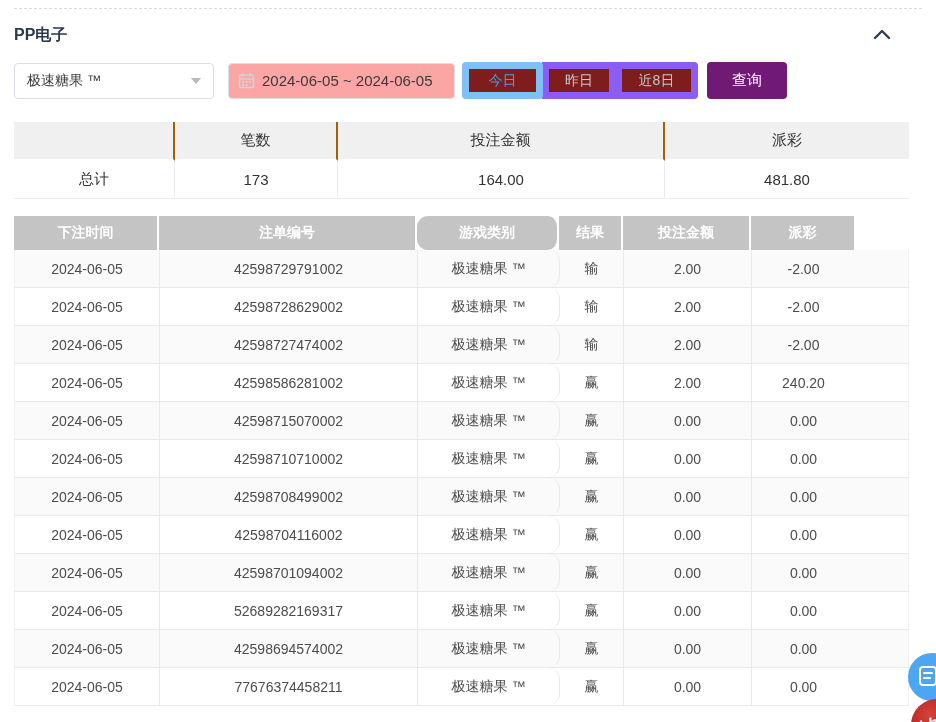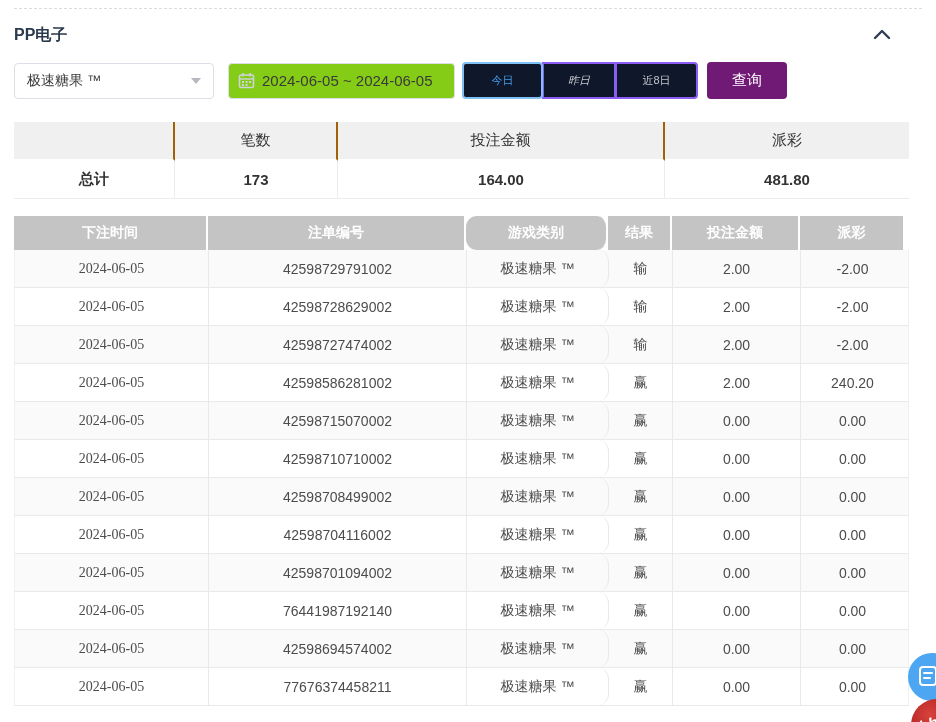--- a/index.html
+++ b/index.html
@@ -55,40 +55,40 @@
     border-right: 5px solid transparent;
     border-top: 6px solid #b5b8bf;
   }
   .date-box {
     margin-left: 14px;
     width: 227px; height: 36px;
     border: 1px solid #dcdfe6; border-radius: 4px;
     display: flex; align-items: center;
     padding: 0 9px;
     font-size: 15px; color: #3a3a3a;
-    background: #84cc16; cursor: pointer;
+    background: #fca5a5; cursor: pointer;
     white-space: nowrap;
   }
   .cal-icon { margin-right: 7px; display: flex; }
   .btn-group {
     margin-left: 7px;
     display: flex;
   }
   .btn-group button {
     height: 37px;
-    background: #0f172a;
-    border: 2px solid #8b5cf6;
-    font-size: 11px;
+    background: #7f1d1d;
+    border: 7px solid #8b5cf6;
+    font-size: 14px;
     color: #c3c6cc;
     cursor: pointer;
     margin-left: -1px;
     font-family: inherit;
   }
   .btn-group button:first-child { border-radius: 4px 0 0 4px; margin-left: 0; width: 81px; }
-  .btn-group button:nth-child(2) { width: 74px; font-style: italic; }
+  .btn-group button:nth-child(2) { width: 74px; }
   .btn-group button:last-child { border-radius: 0 4px 4px 0; width: 83px; }
   .btn-group button.active {
     border-color: #7fc0f5;
     color: #459ff0;
     position: relative;
     z-index: 1;
     border-radius: 4px;
   }
   .query-btn {
     margin-left: 9px;
@@ -105,21 +105,21 @@
   .sum-head { display: flex; }
   .sum-head .cell {
     background: #f0f0f0;
     height: 39px;
     display: flex; align-items: center; justify-content: center;
     color: #333;
     border-right: 2px solid #a16207;
     border-bottom: 2px solid #fff;
   }
   .sum-head .cell:last-child { border-right: none; }
-  .sum-body { display: flex; border-bottom: 1px solid #ececec; font-weight: bold; }
+  .sum-body { display: flex; border-bottom: 1px solid #ececec; }
   .sum-body .cell {
     height: 37px;
     display: flex; align-items: center; justify-content: center;
     color: #333;
     border-right: 1px solid #ececec;
     background: #fff;
   }
   .sum-body .cell:last-child { border-right: none; }
   .sc0 { width: 161px; } .sc1 { width: 163px; } .sc2 { width: 327px; } .sc3 { width: 244px; }
   
@@ -142,21 +142,21 @@
     background: #fff;
   }
   .dt-row.odd { background: #fafafa; }
   .dt-row .cell {
     height: 37px;
     display: flex; align-items: center; justify-content: center;
     color: #4c4c4c;
     border-right: 1px solid #e9e9e9;
   }
   .dt-row .cell:last-child { border-right: none; }
-  .c0 { width: 194px; font-family: Liberation Serif, serif; } .c1 { width: 258px; } .c2 { width: 142px; border-radius: 11px; }
+  .c0 { width: 145px; } .c1 { width: 258px; } .c2 { width: 142px; border-radius: 11px; }
   .c3 { width: 64px; text-align: center; }  .c4 { width: 128px; } .c5 { width: 103px; }
   .neg { color: #f04a4a; }
   
   .float-blue {
     position: absolute;
     left: 908px; top: 653px;
     width: 48px; height: 48px;
     border-radius: 50%;
     background: #4da6f2;
     border: none; cursor: pointer;
@@ -318,21 +318,21 @@
     <div class="dt-row odd">
       <div class="cell c0">2024-06-05</div>
       <div class="cell c1">42598701094002</div>
       <div class="cell c2">极速糖果 ™</div>
       <div class="cell c3">赢</div>
       <div class="cell c4">0.00</div>
       <div class="cell c5">0.00</div>
     </div>
     <div class="dt-row">
       <div class="cell c0">2024-06-05</div>
-      <div class="cell c1">76441987192140</div>
+      <div class="cell c1">52689282169317</div>
       <div class="cell c2">极速糖果 ™</div>
       <div class="cell c3">赢</div>
       <div class="cell c4">0.00</div>
       <div class="cell c5">0.00</div>
     </div>
     <div class="dt-row odd">
       <div class="cell c0">2024-06-05</div>
       <div class="cell c1">42598694574002</div>
       <div class="cell c2">极速糖果 ™</div>
       <div class="cell c3">赢</div>

